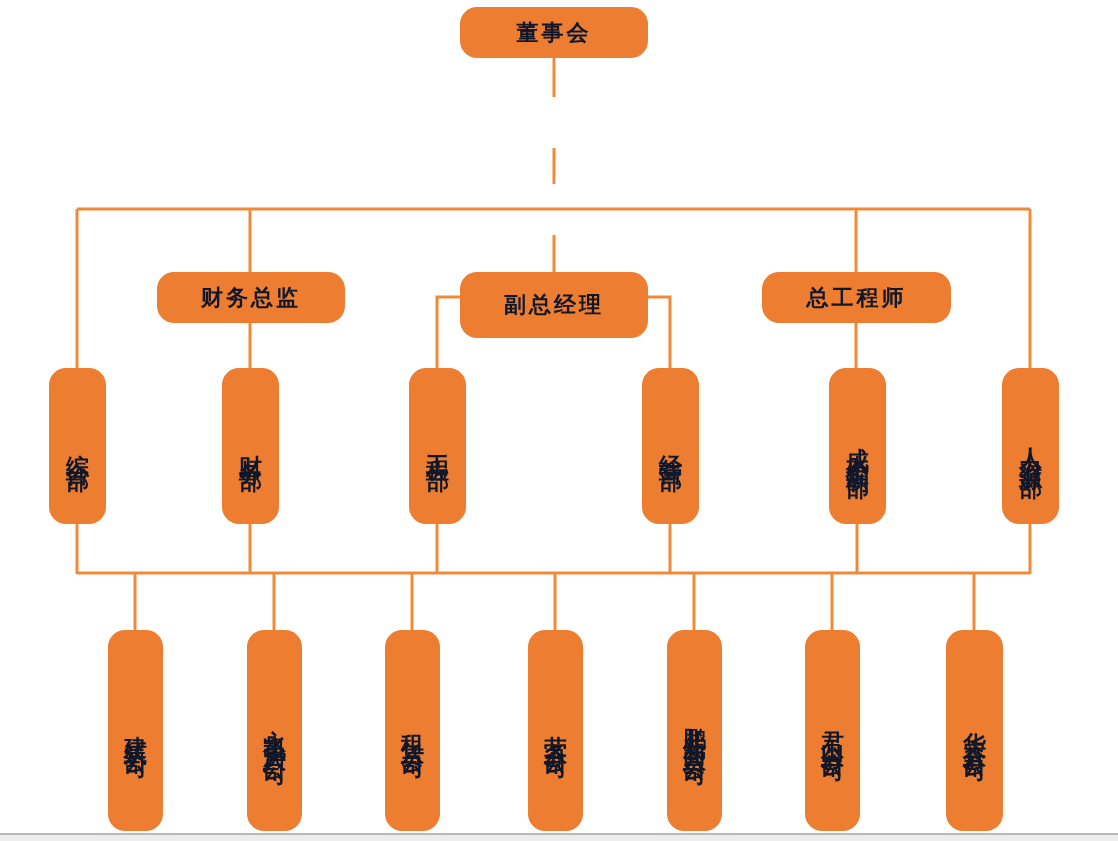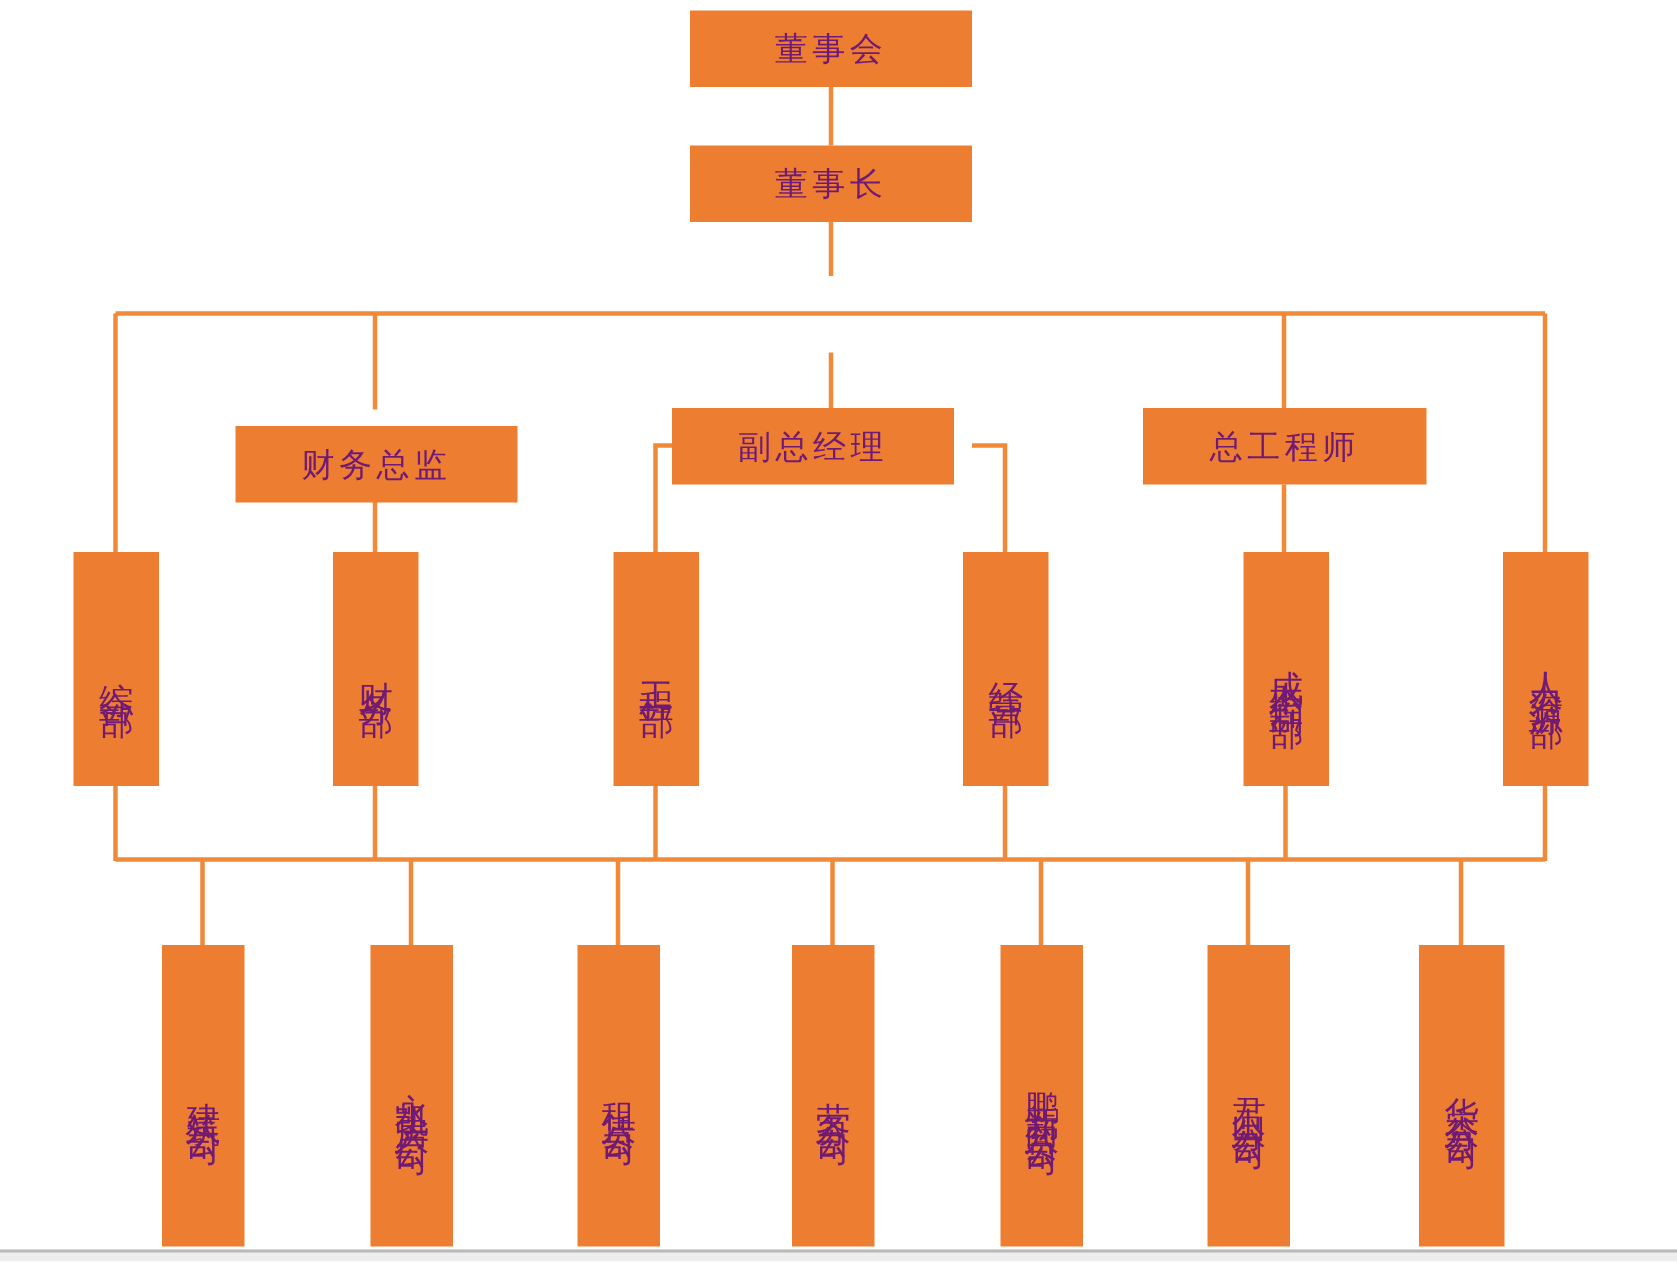--- a/index.html
+++ b/index.html
@@ -17,26 +17,27 @@
   }
   #connectors {
     position: absolute;
     left: 0;
     top: 0;
     pointer-events: none;
   }
   .node {
     position: absolute;
     background: #ED7D31;
-    color: #701a75;
+    color: #0f172a;
     display: flex;
     align-items: center;
     justify-content: center;
     box-sizing: border-box;
-    font-weight: normal;
+    font-weight: bold;
+    border-radius: 17px;
   }
   .hbox {
     font-size: 22px;
     letter-spacing: 3px;
     white-space: nowrap;
   }
   .vbox {
     writing-mode: vertical-rl;
     text-orientation: upright;
     font-size: 23px;
@@ -90,24 +91,23 @@
       <line x1="274" y1="573" x2="274" y2="631"></line>
       <line x1="412" y1="573" x2="412" y2="631"></line>
       <line x1="555" y1="573" x2="555" y2="631"></line>
       <line x1="694" y1="573" x2="694" y2="631"></line>
       <line x1="832" y1="573" x2="832" y2="631"></line>
       <line x1="974" y1="573" x2="974" y2="631"></line>
     </g>
   </svg>
 
   <div class="node hbox" style="left:460px; top:7px;  width:188px; height:51px;">董事会</div>
-  <div class="node hbox" style="left:460px; top:97px; width:188px; height:51px;">董事长</div>
 
-  <div class="node hbox" style="left:157px; top:272px; width:188px; height:51px;margin-top:12px;">财务总监</div>
-  <div class="node hbox" style="left:448px; top:272px; width:188px; height:51px;">副总经理</div>
+  <div class="node hbox" style="left:157px; top:272px; width:188px; height:51px;">财务总监</div>
+  <div class="node hbox" style="left:460px; top:272px; width:188px; height:66px;">副总经理</div>
   <div class="node hbox" style="left:762px; top:272px; width:189px; height:51px;">总工程师</div>
 
   <div class="node vbox" style="left:49px;  top:368px; width:57px; height:156px;">综合部</div>
   <div class="node vbox" style="left:222px; top:368px; width:57px; height:156px;">财务部</div>
   <div class="node vbox" style="left:409px; top:368px; width:57px; height:156px;">工程部</div>
   <div class="node vbox" style="left:642px; top:368px; width:57px; height:156px;">经营部</div>
   <div class="node vbox" style="left:829px; top:368px; width:57px; height:156px;">成本控制部</div>
   <div class="node vbox" style="left:1002px; top:368px; width:57px; height:156px;">人力资源部</div>
 
   <div class="node vbox" style="left:108px; top:630px; width:55px; height:201px;">建筑公司</div>

